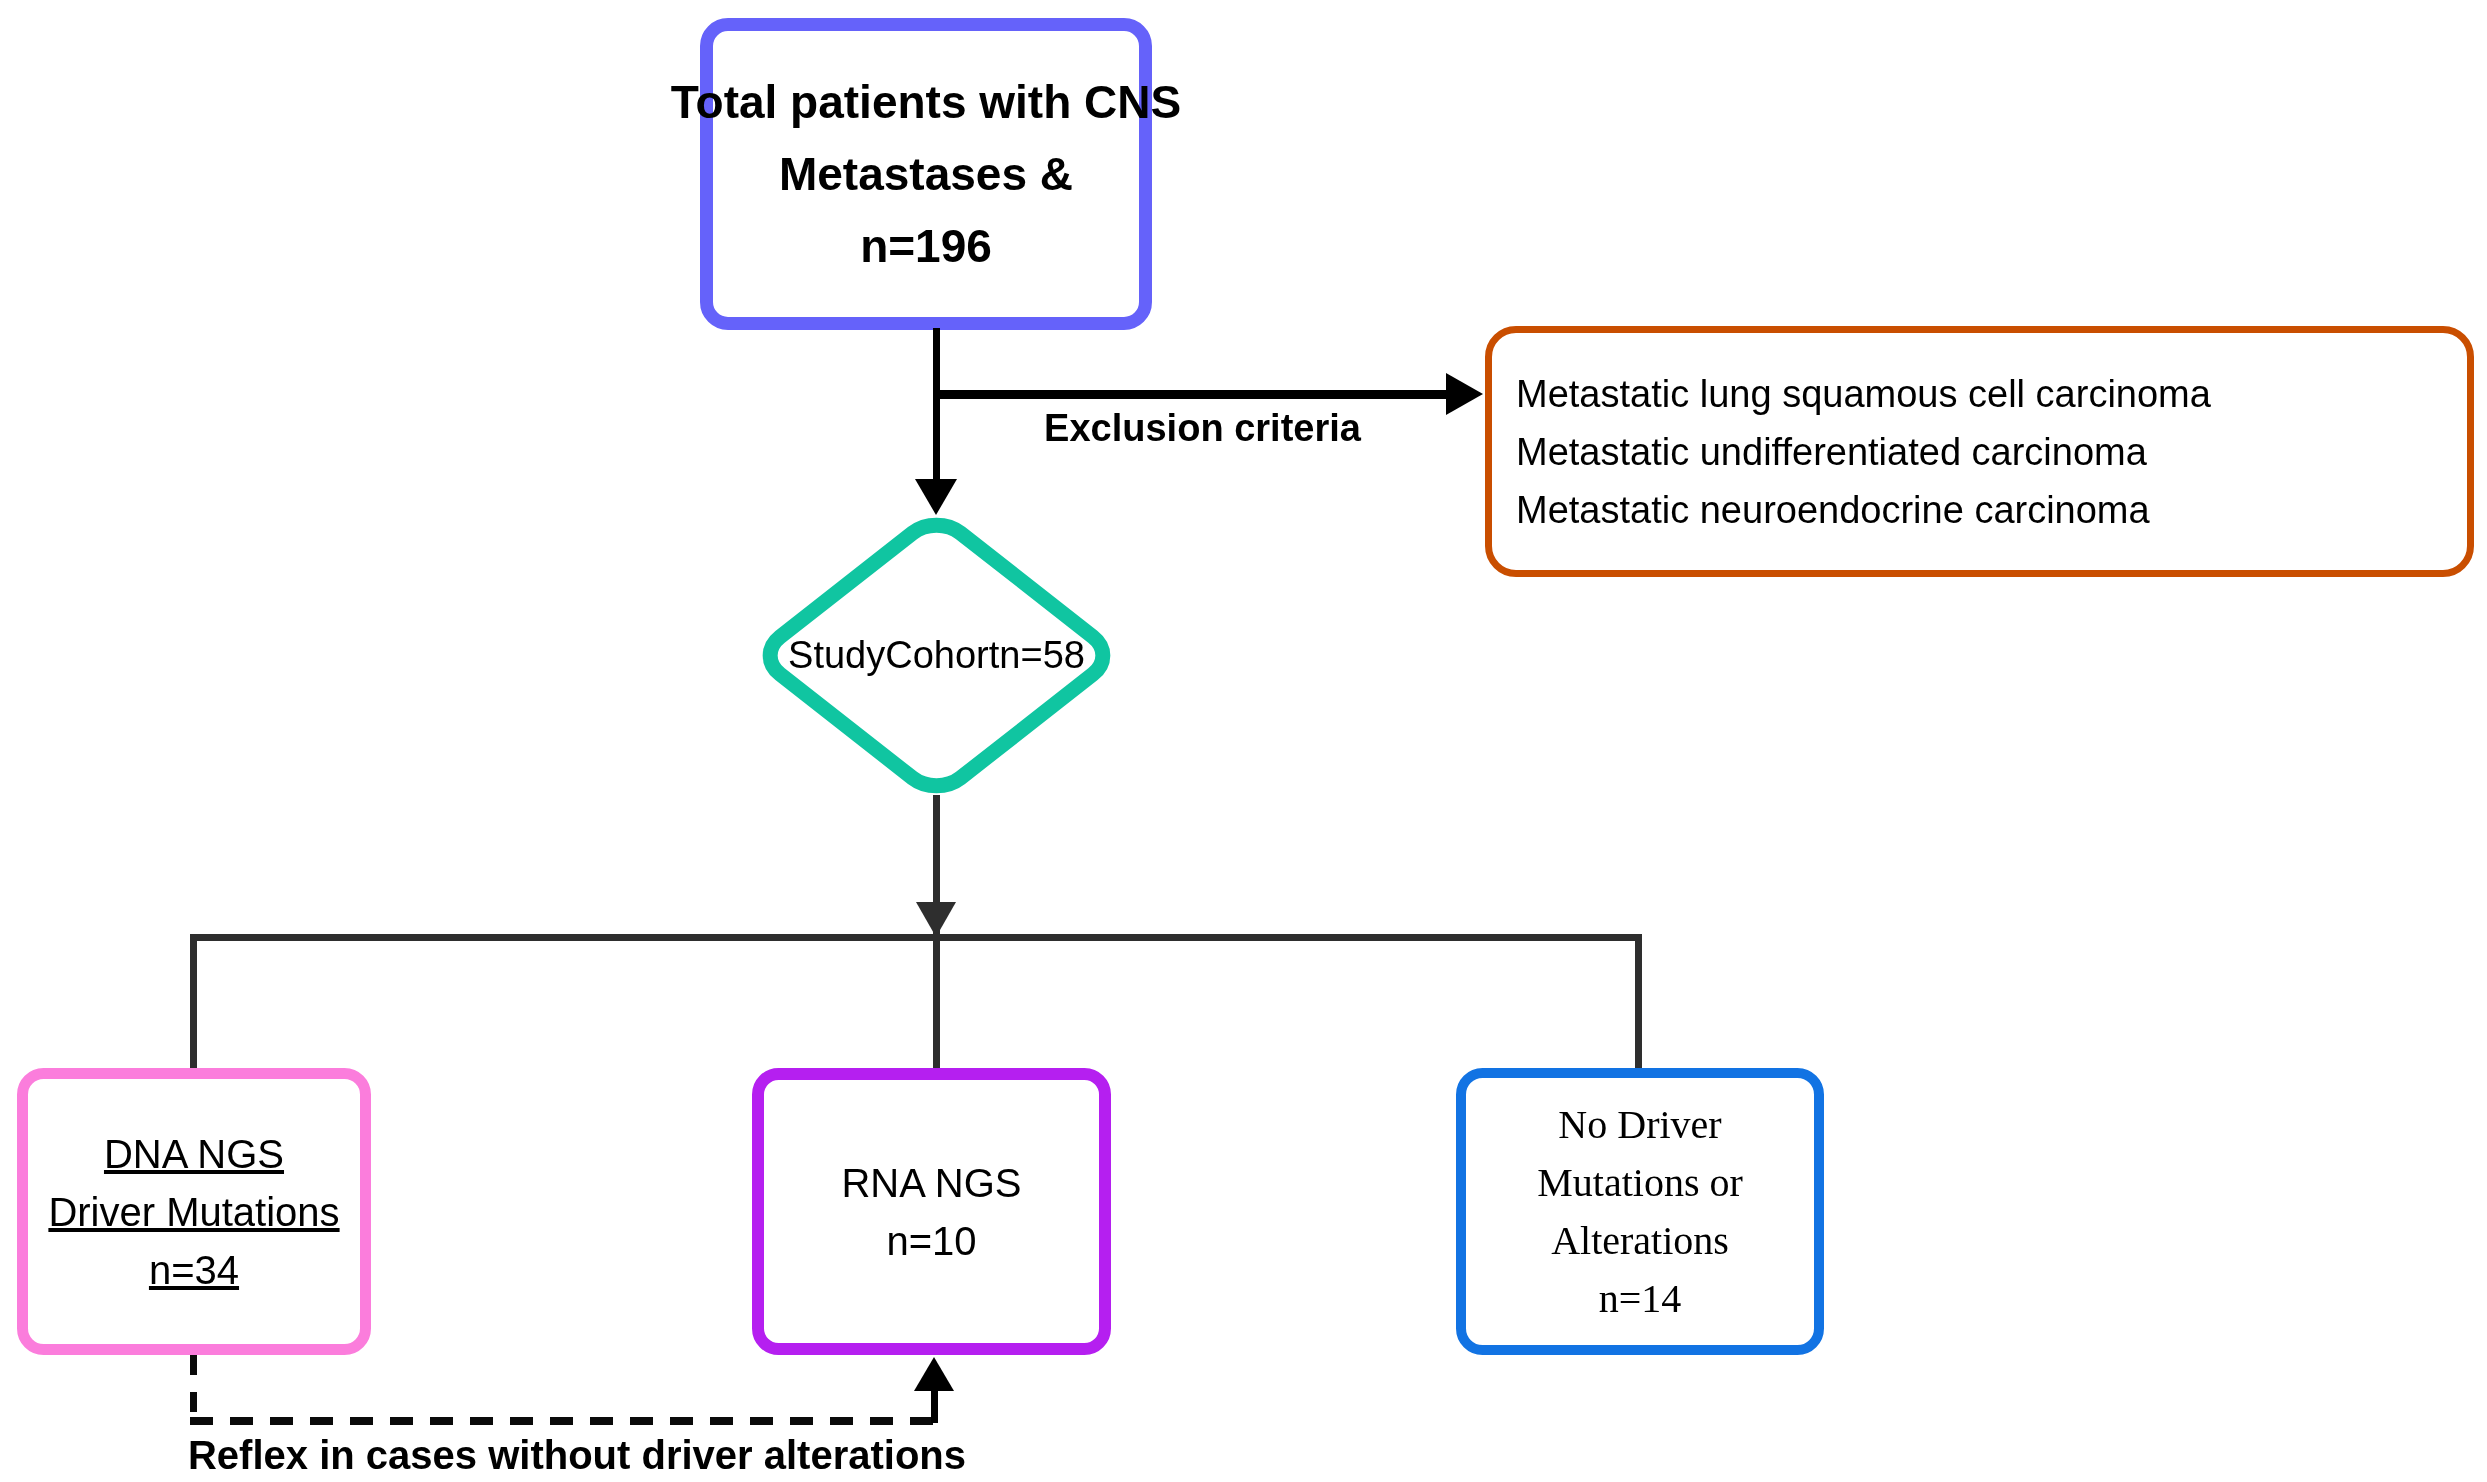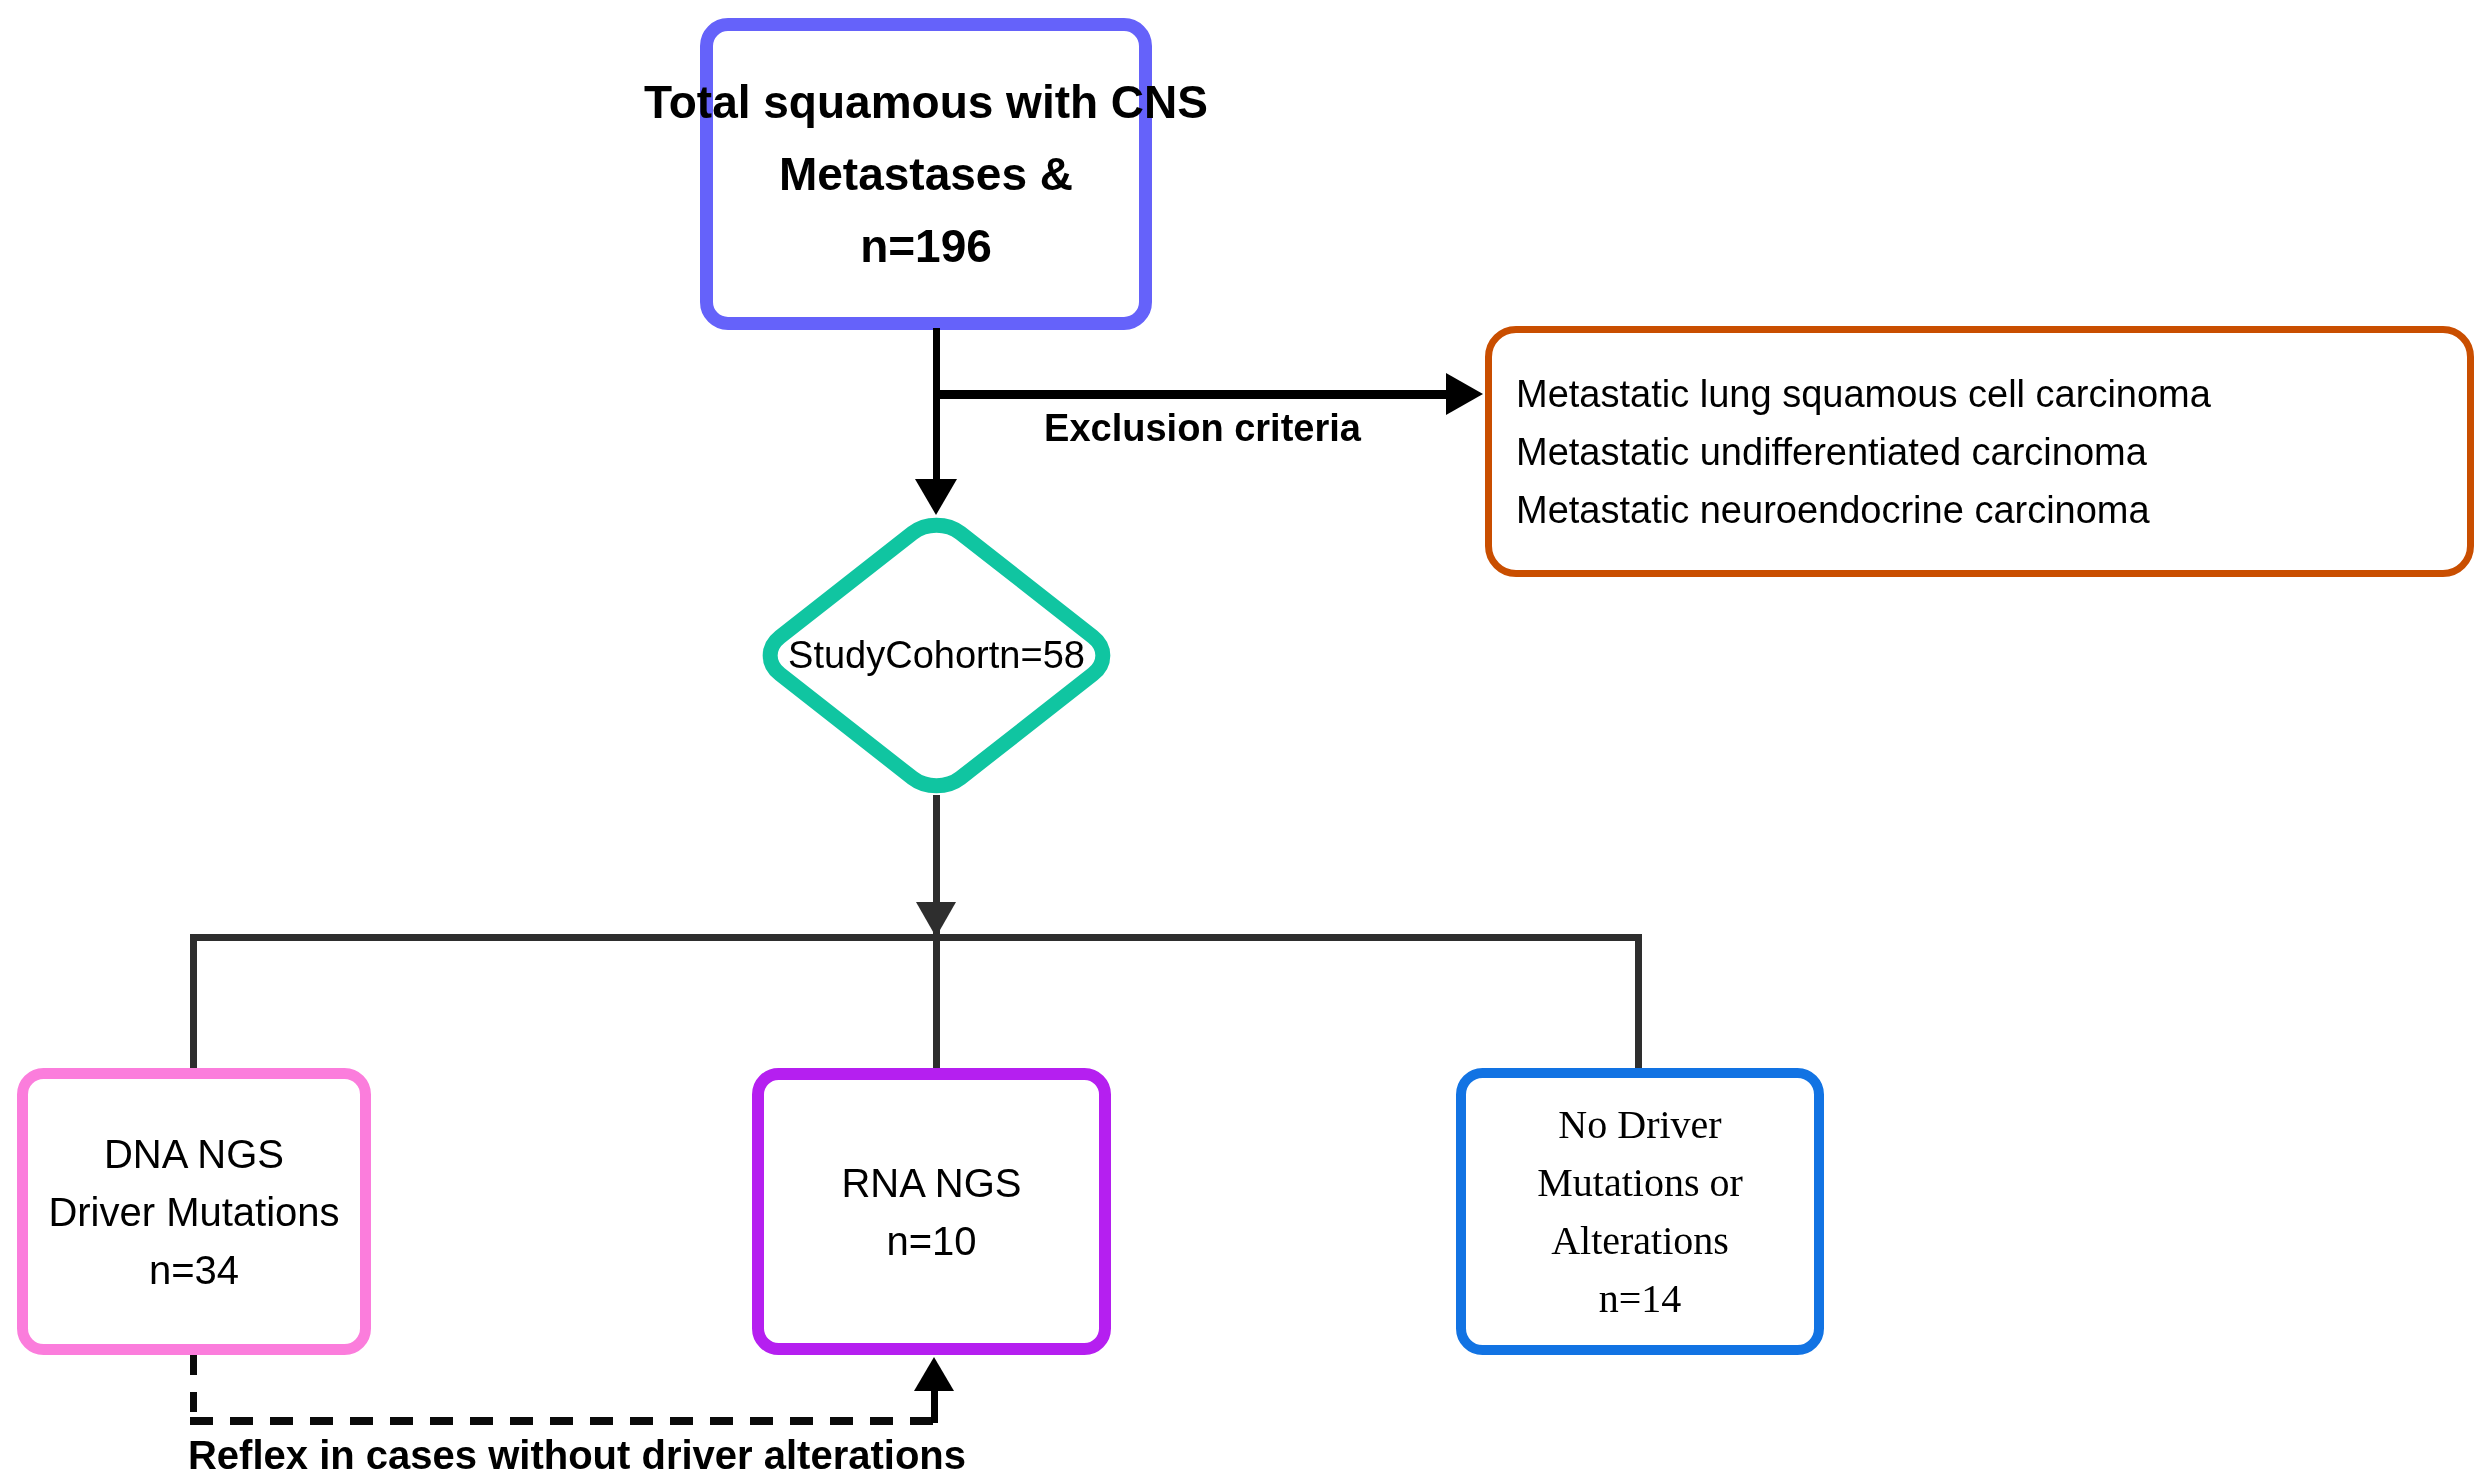--- a/index.html
+++ b/index.html
@@ -9,21 +9,21 @@
   .box{position:absolute;background:#fff;display:flex;flex-direction:column;align-items:center;
        justify-content:center;text-align:center;box-sizing:border-box;border-style:solid;}
   .box .ln{white-space:nowrap;}
 
   
   #node-total{left:700px;top:18px;width:452px;height:312px;border-width:13.2px;border-radius:28px;
               font-weight:bold;font-size:46px;line-height:72px;}
   #node-exclusion{left:1485px;top:278px;width:989px;height:251px;border-width:7.8px;border-radius:31px;
               align-items:flex-start;text-align:left;padding-left:24px;font-size:38px;line-height:58px;margin-top:48px;}
   #node-dna{left:17px;top:1068px;width:354px;height:287px;border-width:11.4px;border-radius:26.5px;
-              font-size:40px;line-height:58px;}
+              font-size:40px;line-height:58px;text-decoration:underline;}
   #node-rna{left:752px;top:1068px;width:359px;height:287px;border-width:12.6px;border-radius:26.5px;
               font-size:40px;line-height:58px;}
   #node-none{left:1456px;top:1068px;width:368px;height:287px;border-width:10.8px;border-radius:26.5px;
               font-size:40px;line-height:58px;}
 
   
   #diamond-wrap{position:absolute;left:744px;top:502px;width:385px;height:307px;}
   #diamond-wrap svg{position:absolute;left:0;top:0;width:100%;height:100%;}
   #diamond-text{position:absolute;left:0;top:0;width:100%;height:100%;display:flex;flex-direction:row;
               align-items:center;justify-content:center;text-align:center;font-size:38px;line-height:57px;}
@@ -59,21 +59,21 @@
   .flabel{position:absolute;font-weight:bold;text-align:center;}
   #label-exclusion{left:992px;top:407px;width:421px;font-size:38px;}
   #label-reflex{left:150px;top:1433px;width:854px;font-size:40px;}
 </style>
 </head>
 <body>
 
 <div id="canvas">
 
   <div class="box" id="node-total" style="border-color: rgb(101, 98, 250);">
-    <div class="ln">Total squamous with CNS</div>
+    <div class="ln">Total patients with CNS</div>
     <div class="ln">Metastases &amp;</div>
     <div class="ln">n=196</div>
   </div>
 
   <div class="line" id="v-top"></div>
   <div class="line" id="h-exclusion"></div>
   <div class="tri" id="ah-into-exclusion"></div>
   <div class="tri" id="ah-into-diamond"></div>
   <div class="flabel" id="label-exclusion">Exclusion criteria</div>
 

